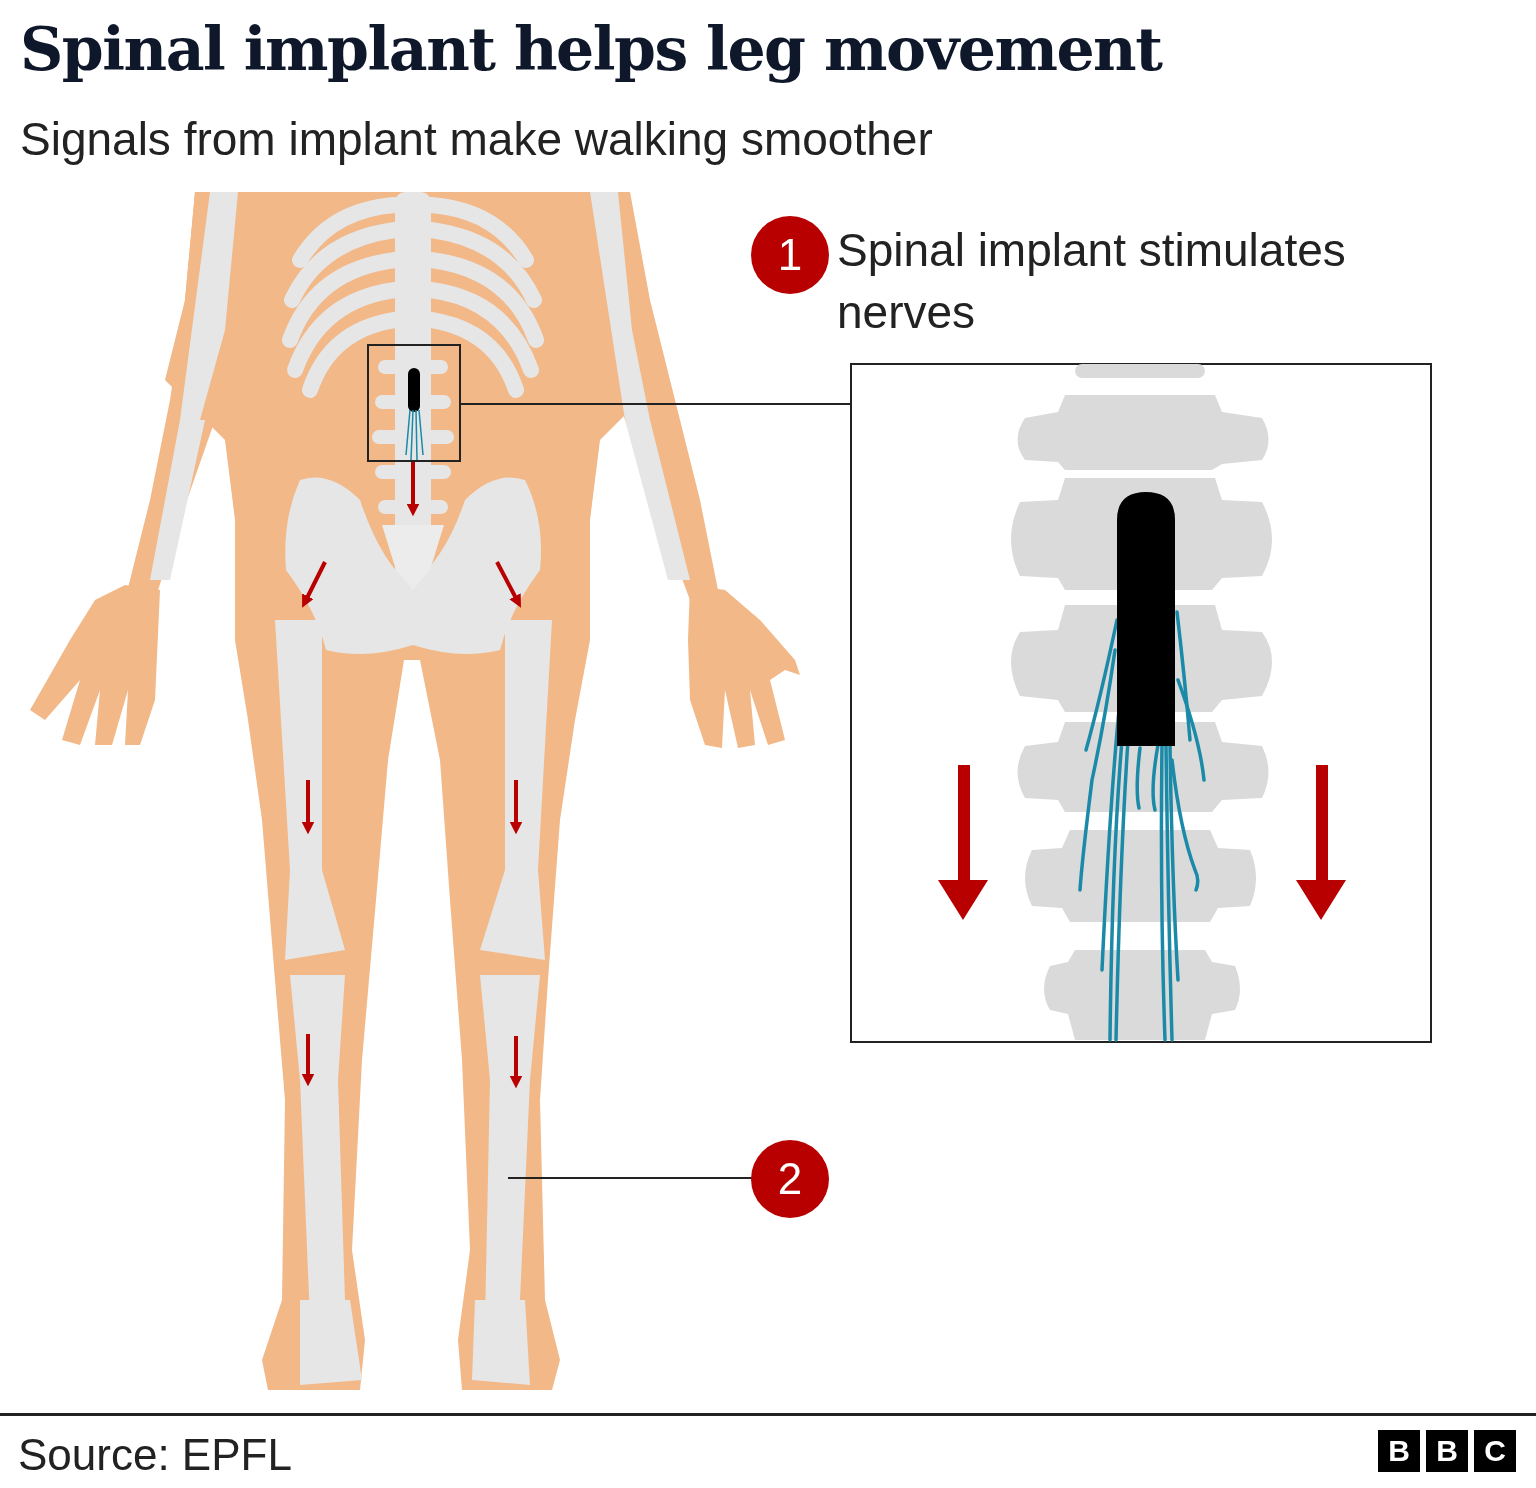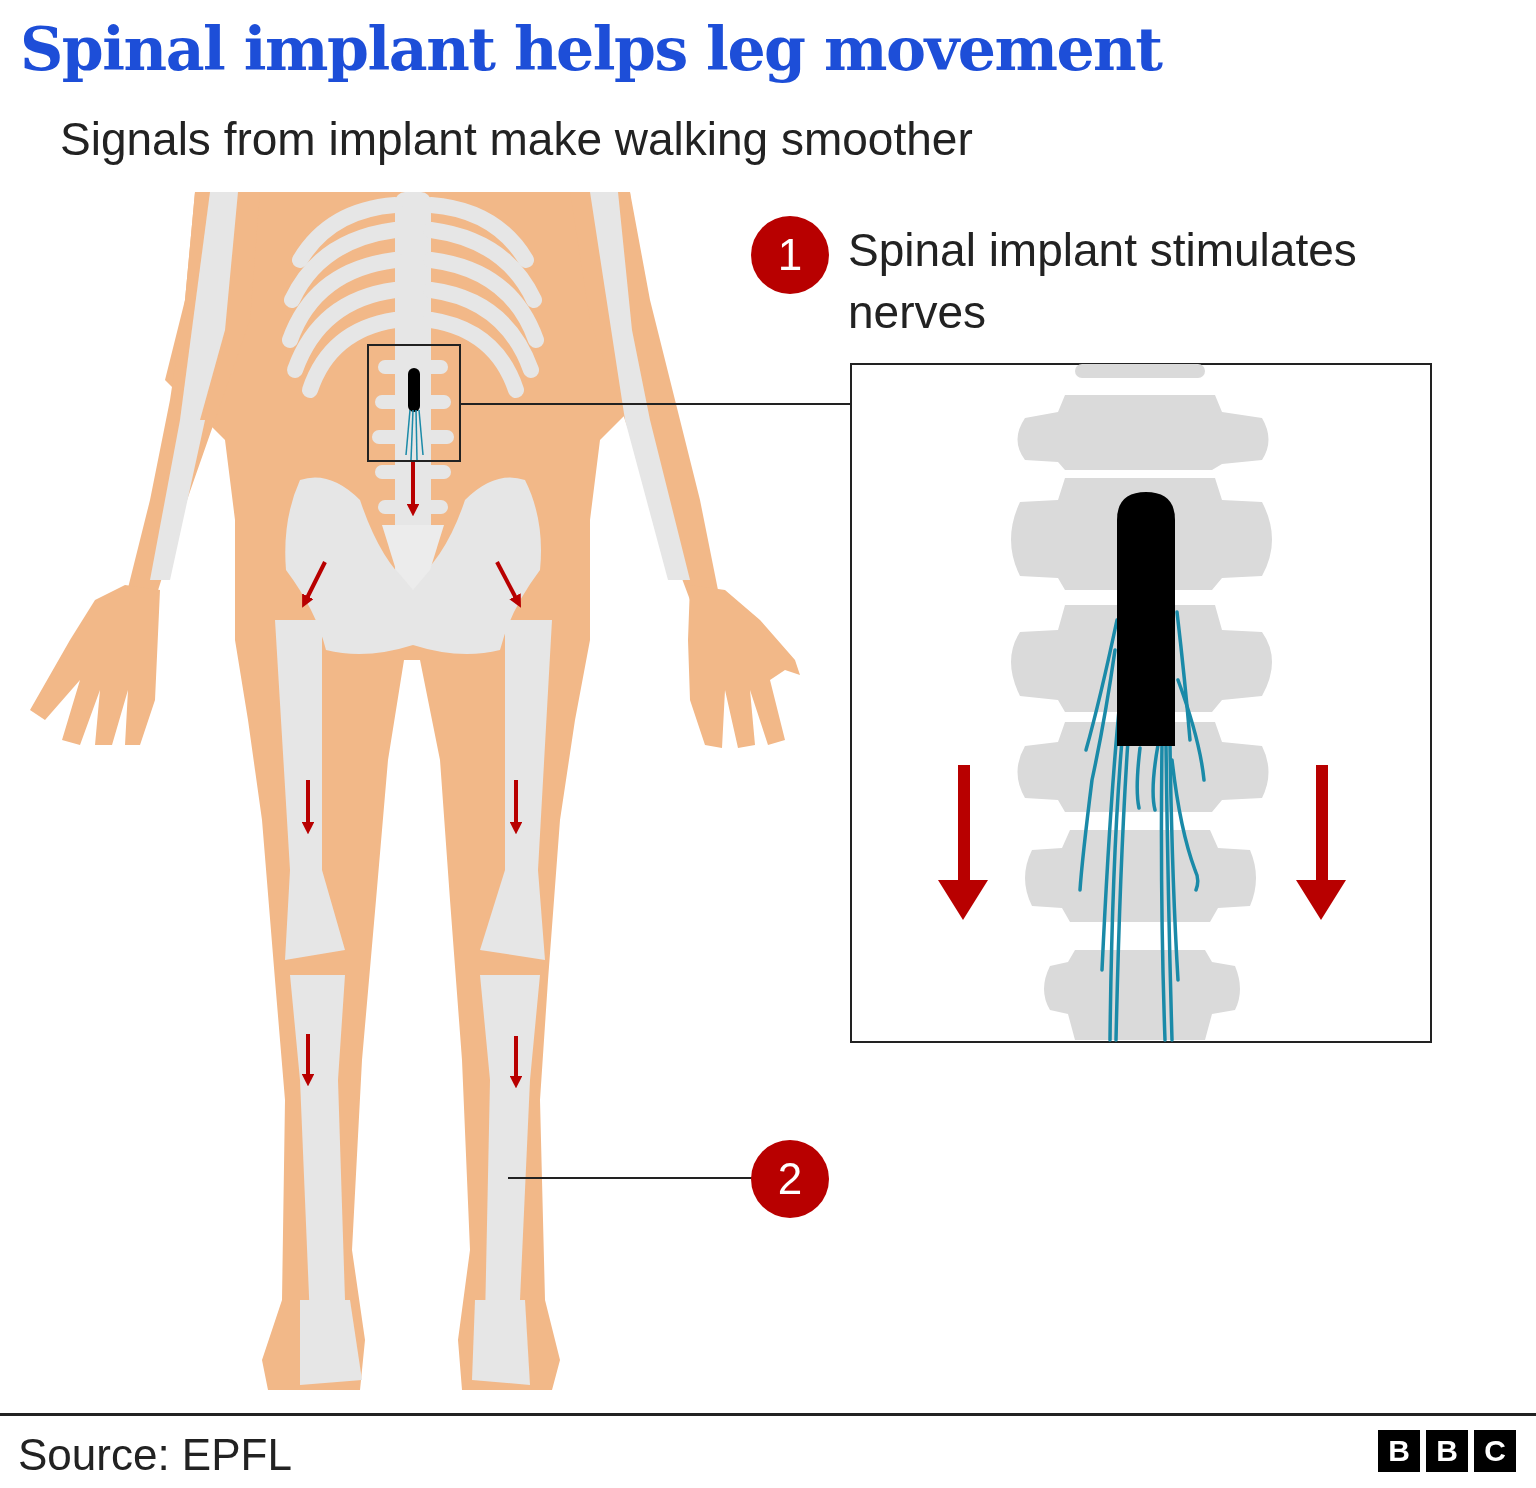--- a/index.html
+++ b/index.html
@@ -1,22 +1,22 @@
 <!DOCTYPE html>
 <html><head>
   <meta charset="utf-8">
   <style>
     html, body { margin: 0; padding: 0; background: #ffffff; }
     body { width: 1536px; height: 1488px; position: relative; overflow: hidden; font-family: "Liberation Sans", sans-serif; color: #222222; }
-    .title { position: absolute; left: 20px; top: 14px; font-family: "DejaVu Serif", serif; font-weight: bold; font-size: 60px; letter-spacing: -1.5px; color: #1d4ed8; white-space: nowrap; }
-    .subtitle { position: absolute; left: 20px; top: 112px; font-family: "Liberation Sans", sans-serif; font-size: 46px; color: #222222; white-space: nowrap; margin-left: 40px; }
+    .title { position: absolute; left: 20px; top: 14px; font-family: "DejaVu Serif", serif; font-weight: bold; font-size: 60px; letter-spacing: -1.5px; color: #0f172a; white-space: nowrap; }
+    .subtitle { position: absolute; left: 20px; top: 112px; font-family: "Liberation Sans", sans-serif; font-size: 46px; color: #222222; white-space: nowrap; }
     .figure { position: absolute; left: 0; top: 190px; width: 1536px; height: 1220px; }
     .callout { position: absolute; display: flex; align-items: flex-start; }
     .badge { width: 78px; height: 78px; border-radius: 50%; background: #b80000; color: #ffffff; font-size: 44px; display: flex; align-items: center; justify-content: center; flex: none; font-family: "Liberation Sans", sans-serif; }
-    .callout-text { margin-left: 19px; font-size: 46px; line-height: 62px; color: #222222; width: 590px; margin-top: 3px; }
+    .callout-text { margin-left: 8px; font-size: 46px; line-height: 62px; color: #222222; width: 590px; margin-top: 3px; }
     .footer-rule { position: absolute; left: 0; top: 1413px; width: 1536px; height: 3px; background: #222222; }
     .source { position: absolute; left: 18px; top: 1430px; font-size: 44px; color: #222222; }
     .bbc-logo { position: absolute; right: 20px; top: 1430px; display: flex; gap: 6px; }
     .bbc-block { width: 42px; height: 42px; background: #000000; color: #ffffff; font-weight: bold; font-size: 30px; display: flex; align-items: center; justify-content: center; font-family: "Liberation Sans", sans-serif; }
   </style>
 </head>
 <body>
 
 <div class="title">Spinal implant helps leg movement</div>
 <div class="subtitle">Signals from implant make walking smoother</div>

